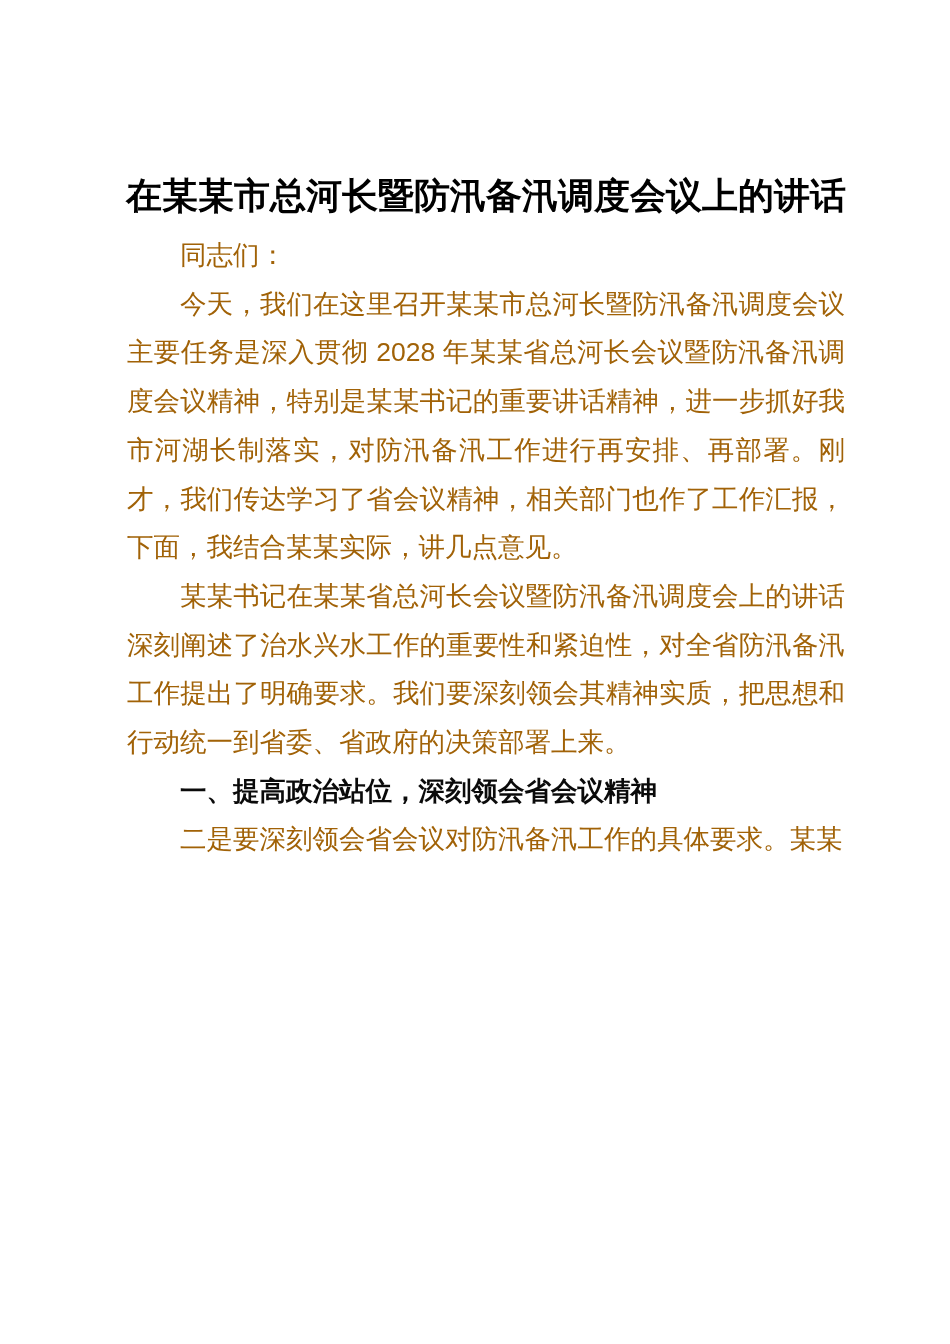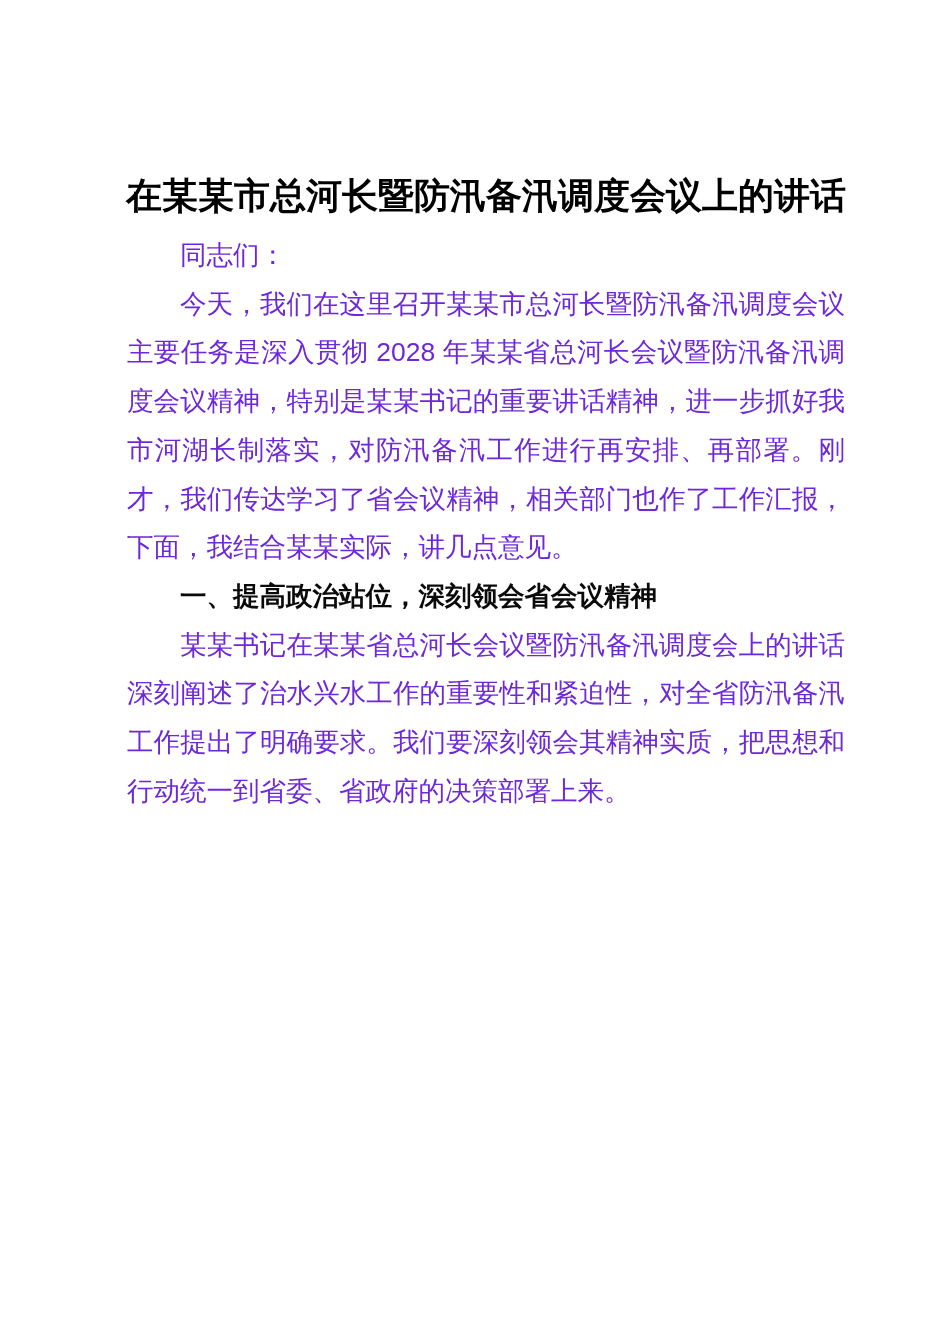--- a/index.html
+++ b/index.html
@@ -30,39 +30,40 @@
     text-align: center;
     margin: 0 -16px 12px -16px;
     white-space: nowrap;
   }
   .para {
     font-size: 26.5px;
     line-height: 48.7px;
     margin: 0;
     text-align: justify;
     text-indent: 2em;
-    color: #6d28d9;
+    color: #a16207;
     word-break: break-all;
   }
   .salutation {
     text-align: left;
   }
   .heading {
     font-weight: 700;
     color: #0a0a0a;
   }
 </style>
 </head>
 <body>
 
 <div class="page">
   <h1 class="doc-title">在某某市总河长暨防汛备汛调度会议上的讲话</h1>
 
   <p class="para salutation">同志们：</p>
 
   <p class="para">今天，我们在这里召开某某市总河长暨防汛备汛调度会议主要任务是深入贯彻 2028 年某某省总河长会议暨防汛备汛调度会议精神，特别是某某书记的重要讲话精神，进一步抓好我市河湖长制落实，对防汛备汛工作进行再安排、再部署。刚才，我们传达学习了省会议精神，相关部门也作了工作汇报，下面，我结合某某实际，讲几点意见。</p>
 
+  <p class="para">某某书记在某某省总河长会议暨防汛备汛调度会上的讲话深刻阐述了治水兴水工作的重要性和紧迫性，对全省防汛备汛工作提出了明确要求。我们要深刻领会其精神实质，把思想和行动统一到省委、省政府的决策部署上来。</p>
+
   <p class="para heading">一、提高政治站位，深刻领会省会议精神</p>
 
-  <p class="para">某某书记在某某省总河长会议暨防汛备汛调度会上的讲话深刻阐述了治水兴水工作的重要性和紧迫性，对全省防汛备汛工作提出了明确要求。我们要深刻领会其精神实质，把思想和行动统一到省委、省政府的决策部署上来。</p>
 
-
+  <p class="para">二是要深刻领会省会议对防汛备汛工作的具体要求。某某</p>
 </div>
 
 </body></html>

